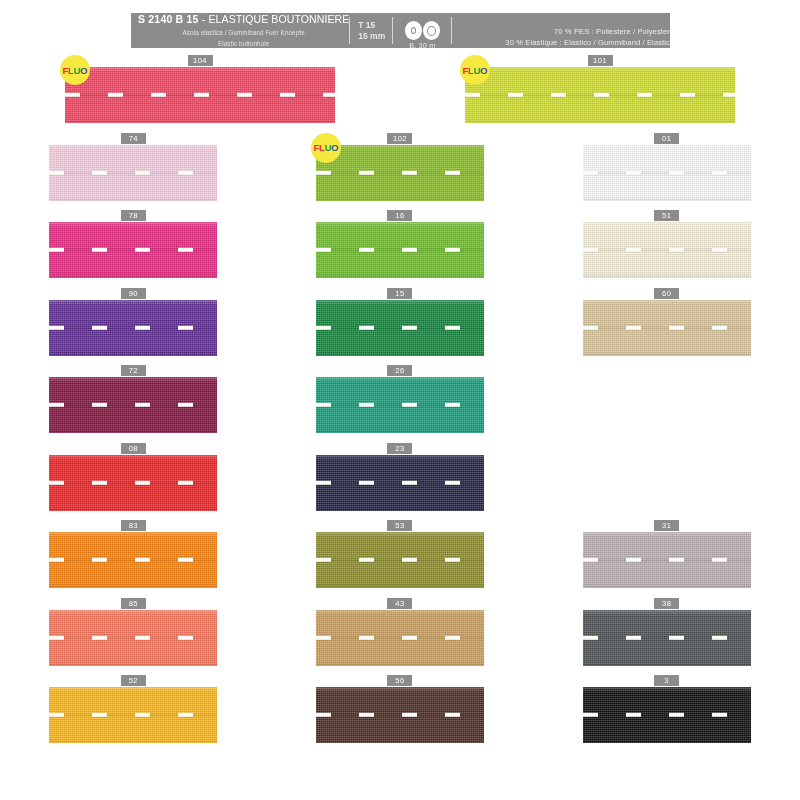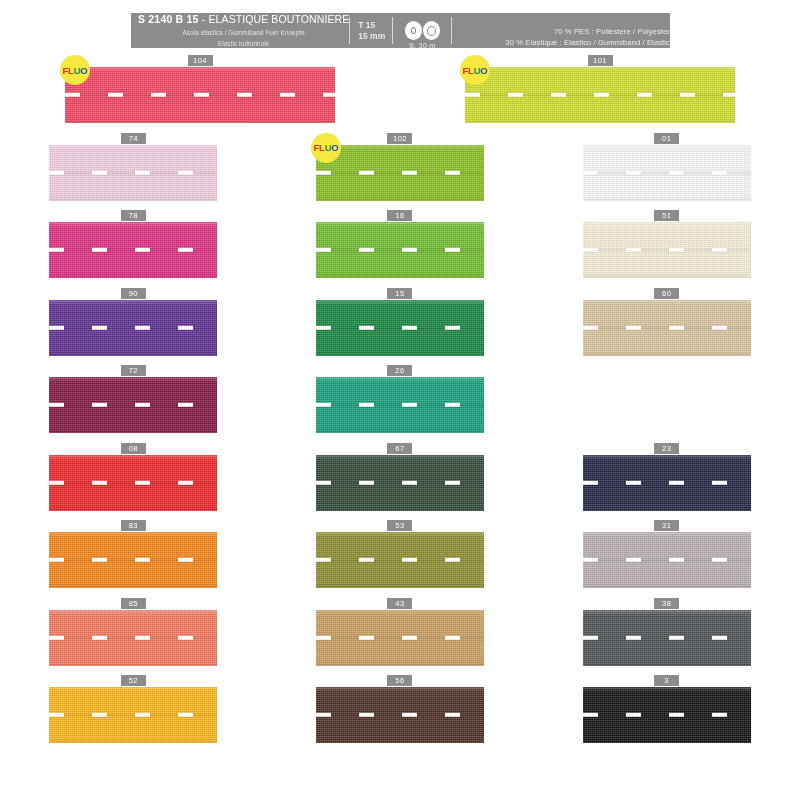--- a/index.html
+++ b/index.html
@@ -489,36 +489,20 @@
                 <span class="hole"></span>
                 <span class="gap"></span>
                 <span class="hole"></span>
                 <span class="gap"></span>
                 <span class="hole"></span>
               </div>
             </div>
           </div>
         </div>
         <div class="cell">
-          <div class="tag">67</div>
-          <div class="swatch-wrap">
-            <div class="swatch" style="background: rgb(44, 68, 52);">
-              <div class="holes">
-                <span class="hole"></span>
-                <span class="gap"></span>
-                <span class="hole"></span>
-                <span class="gap"></span>
-                <span class="hole"></span>
-                <span class="gap"></span>
-                <span class="hole"></span>
-              </div>
-            </div>
-          </div>
-        </div>
-        <div class="cell">
           <div class="tag">23</div>
           <div class="swatch-wrap">
             <div class="swatch" style="background: rgb(30, 33, 65);">
               <div class="holes">
                 <span class="hole"></span>
                 <span class="gap"></span>
                 <span class="hole"></span>
                 <span class="gap"></span>
                 <span class="hole"></span>
                 <span class="gap"></span>

